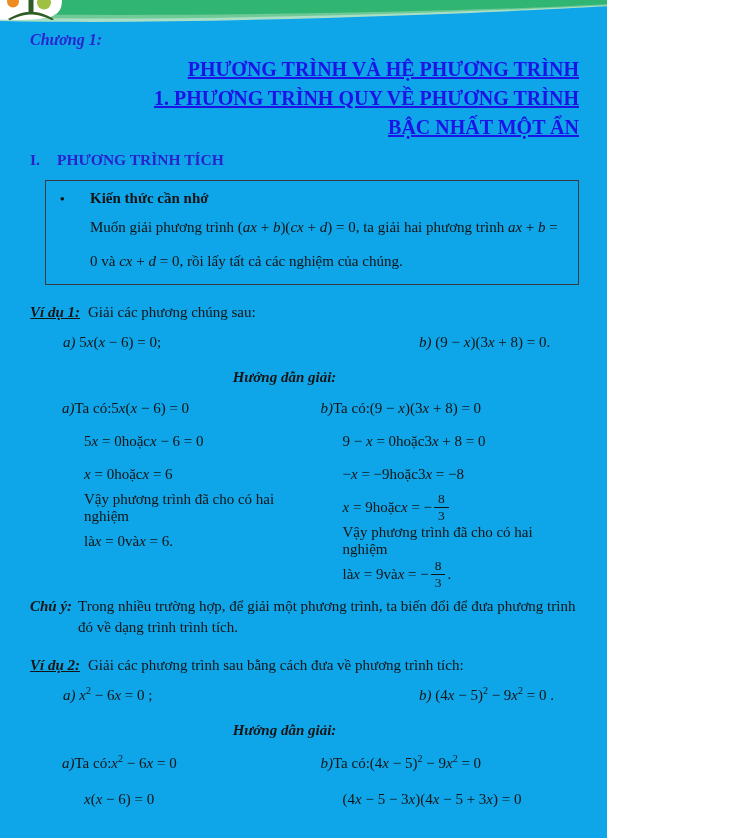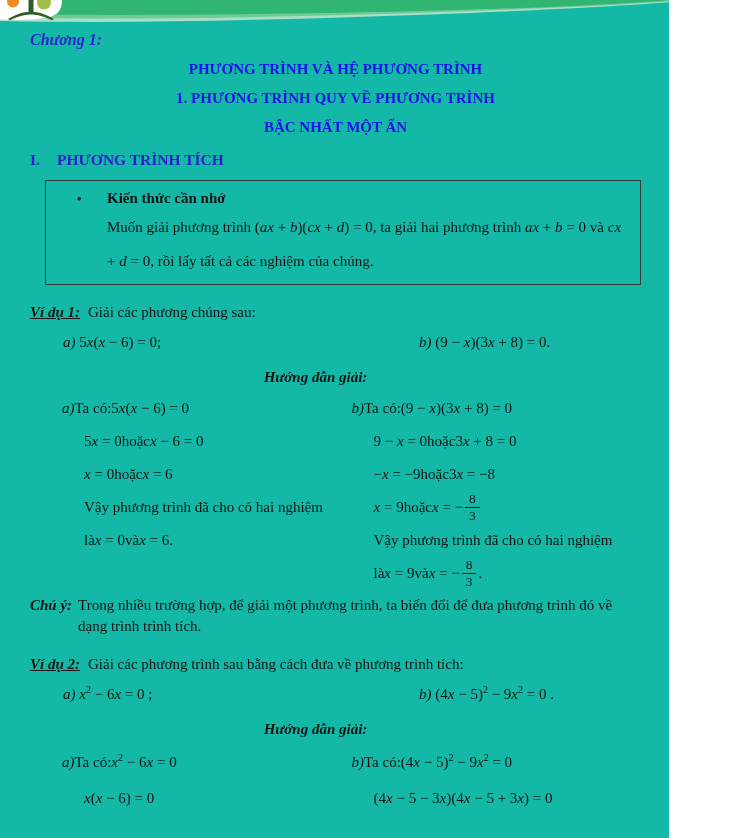--- a/index.html
+++ b/index.html
@@ -1,35 +1,35 @@
 <!DOCTYPE html>
 <html lang="vi"><head>
 <meta charset="utf-8">
 <style>
   html,body{margin:0;padding:0;background:#fff;}
   .page{
     position:relative;
-    width:669px;height:838px;
+    width:607px;height:838px;
     overflow:hidden;
-    background:#14b8a6;
+    background:#0ea5e9;
     font-family:"Liberation Serif","DejaVu Serif",serif;
     font-size:15px;color:#141414;
   }
   
   .banner{position:relative;width:753px;height:26px;}
   .banner svg{display:block;width:753px;height:26px;}
   
   .content{padding:0 28px 0 30px;}
   .chapter{margin-top:5px;font-size:16px;font-weight:bold;font-style:italic;color:#2b24cf;}
   .title-block{margin-top:6px;}
-  .title-line{text-align:center;font-weight:bold;font-size:15px;line-height:29px;color:#1c13e6;}
+  .title-line{text-align:right;font-weight:bold;font-size:20px;line-height:29px;color:#1c13e6;text-decoration:underline;}
   .section-head{margin-top:9px;font-weight:bold;font-size:15.5px;color:#2a22cc;}
   .section-head .sec-num{display:inline-block;width:27px;}
   .intro{margin-top:11px;padding-left:26px;line-height:20px;}
-  .kbox{border:1px solid #3a3a3a;margin:11px 0 0 15px;padding:9px 12px 6px 31px;}
+  .kbox{border:1px solid #3a3a3a;margin:11px 0 0 15px;padding:9px 12px 6px 14px;}
   .kbox-title{font-weight:bold;line-height:17px;}
   .kbox-title .bullet{display:inline-block;width:30px;font-size:13px;}
   .kbox-body{margin:3px 0 0 30px;line-height:34px;}
   .ex-head{margin-top:17px;line-height:20px;}
   .ex-label{font-weight:bold;font-style:italic;text-decoration:underline;margin-right:8px;}
   .note{display:flex;margin-top:5px;line-height:21px;}
   .note-label{font-weight:bold;font-style:italic;width:48px;flex:none;}
   .note-text{flex:1;}
   .items-row{position:relative;margin-top:12px;height:24px;}
   .item-a{position:absolute;left:33px;top:0;}

